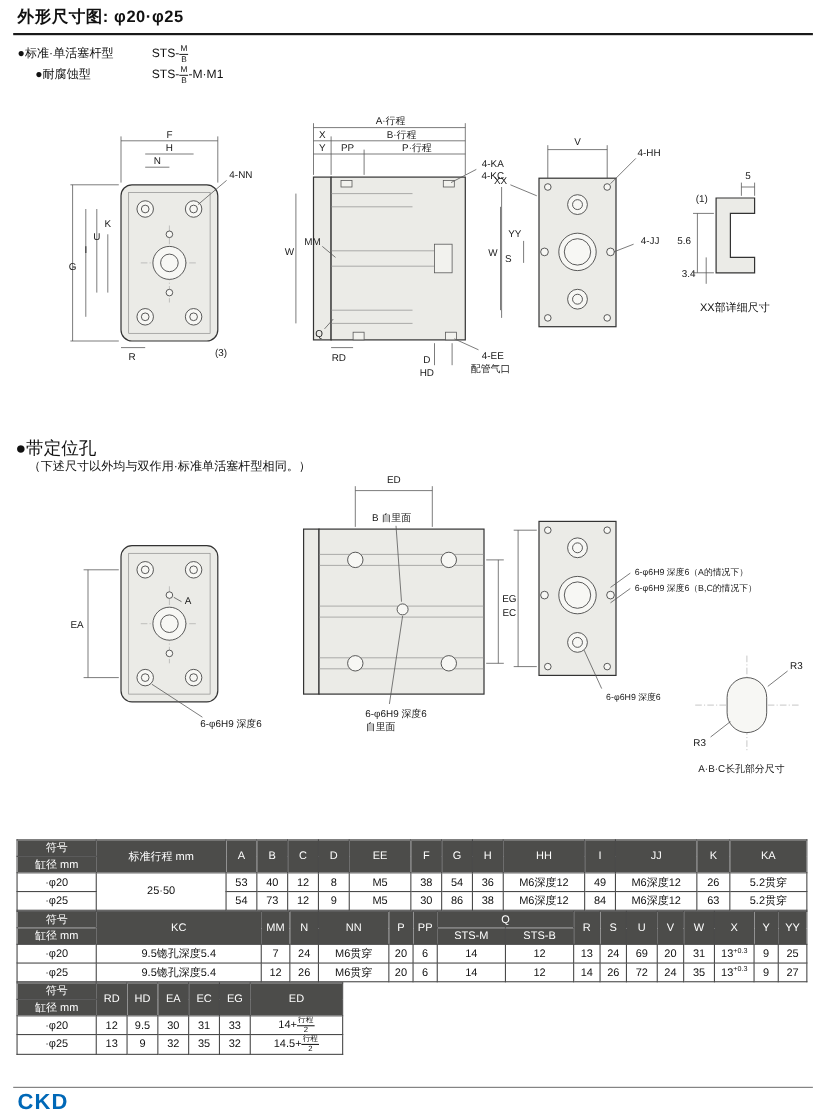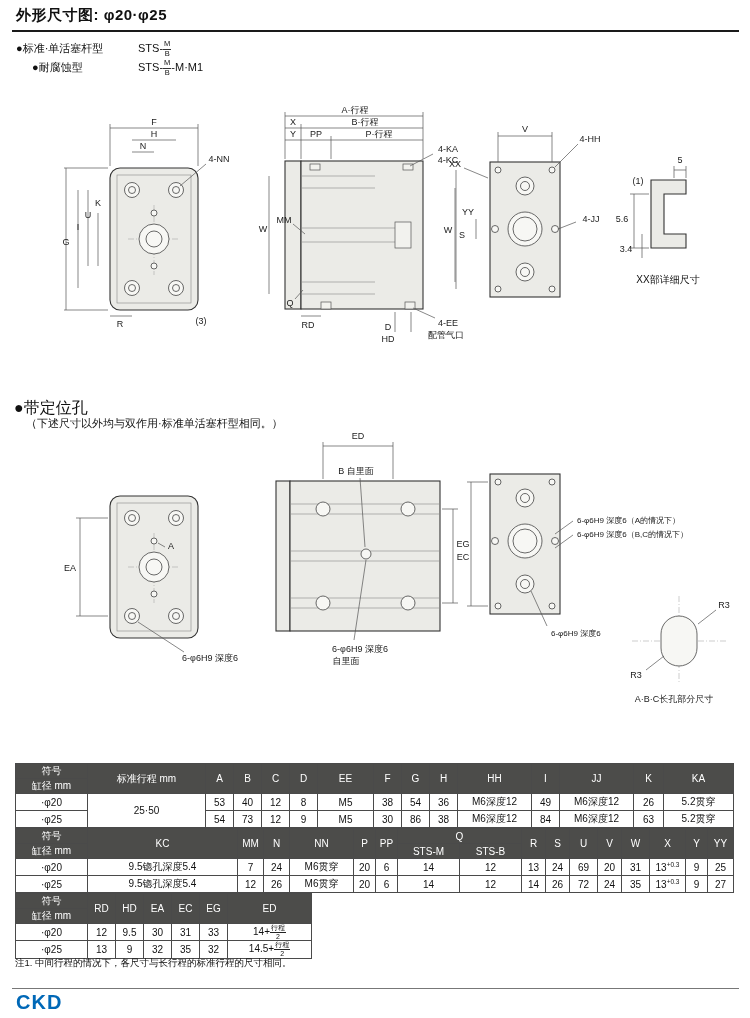--- a/index.html
+++ b/index.html
@@ -515,18 +515,17 @@
         <td><span>14.5+</span><span class="edfrac">
                 <span class="ft">行程</span>
                 <span>2</span>
               </span></td>
       </tr>
     </tbody>
       </table>
 
   </div>
 
-  <div class="abs note" style="top:957px">注1. 中间行程的情况下，各尺寸与长行程的标准行程的尺寸相同。</div>
 
   <div class="abs footer-rule"></div>
   <div class="abs logo">CKD</div>
 
 </div>
 
 </body></html>

